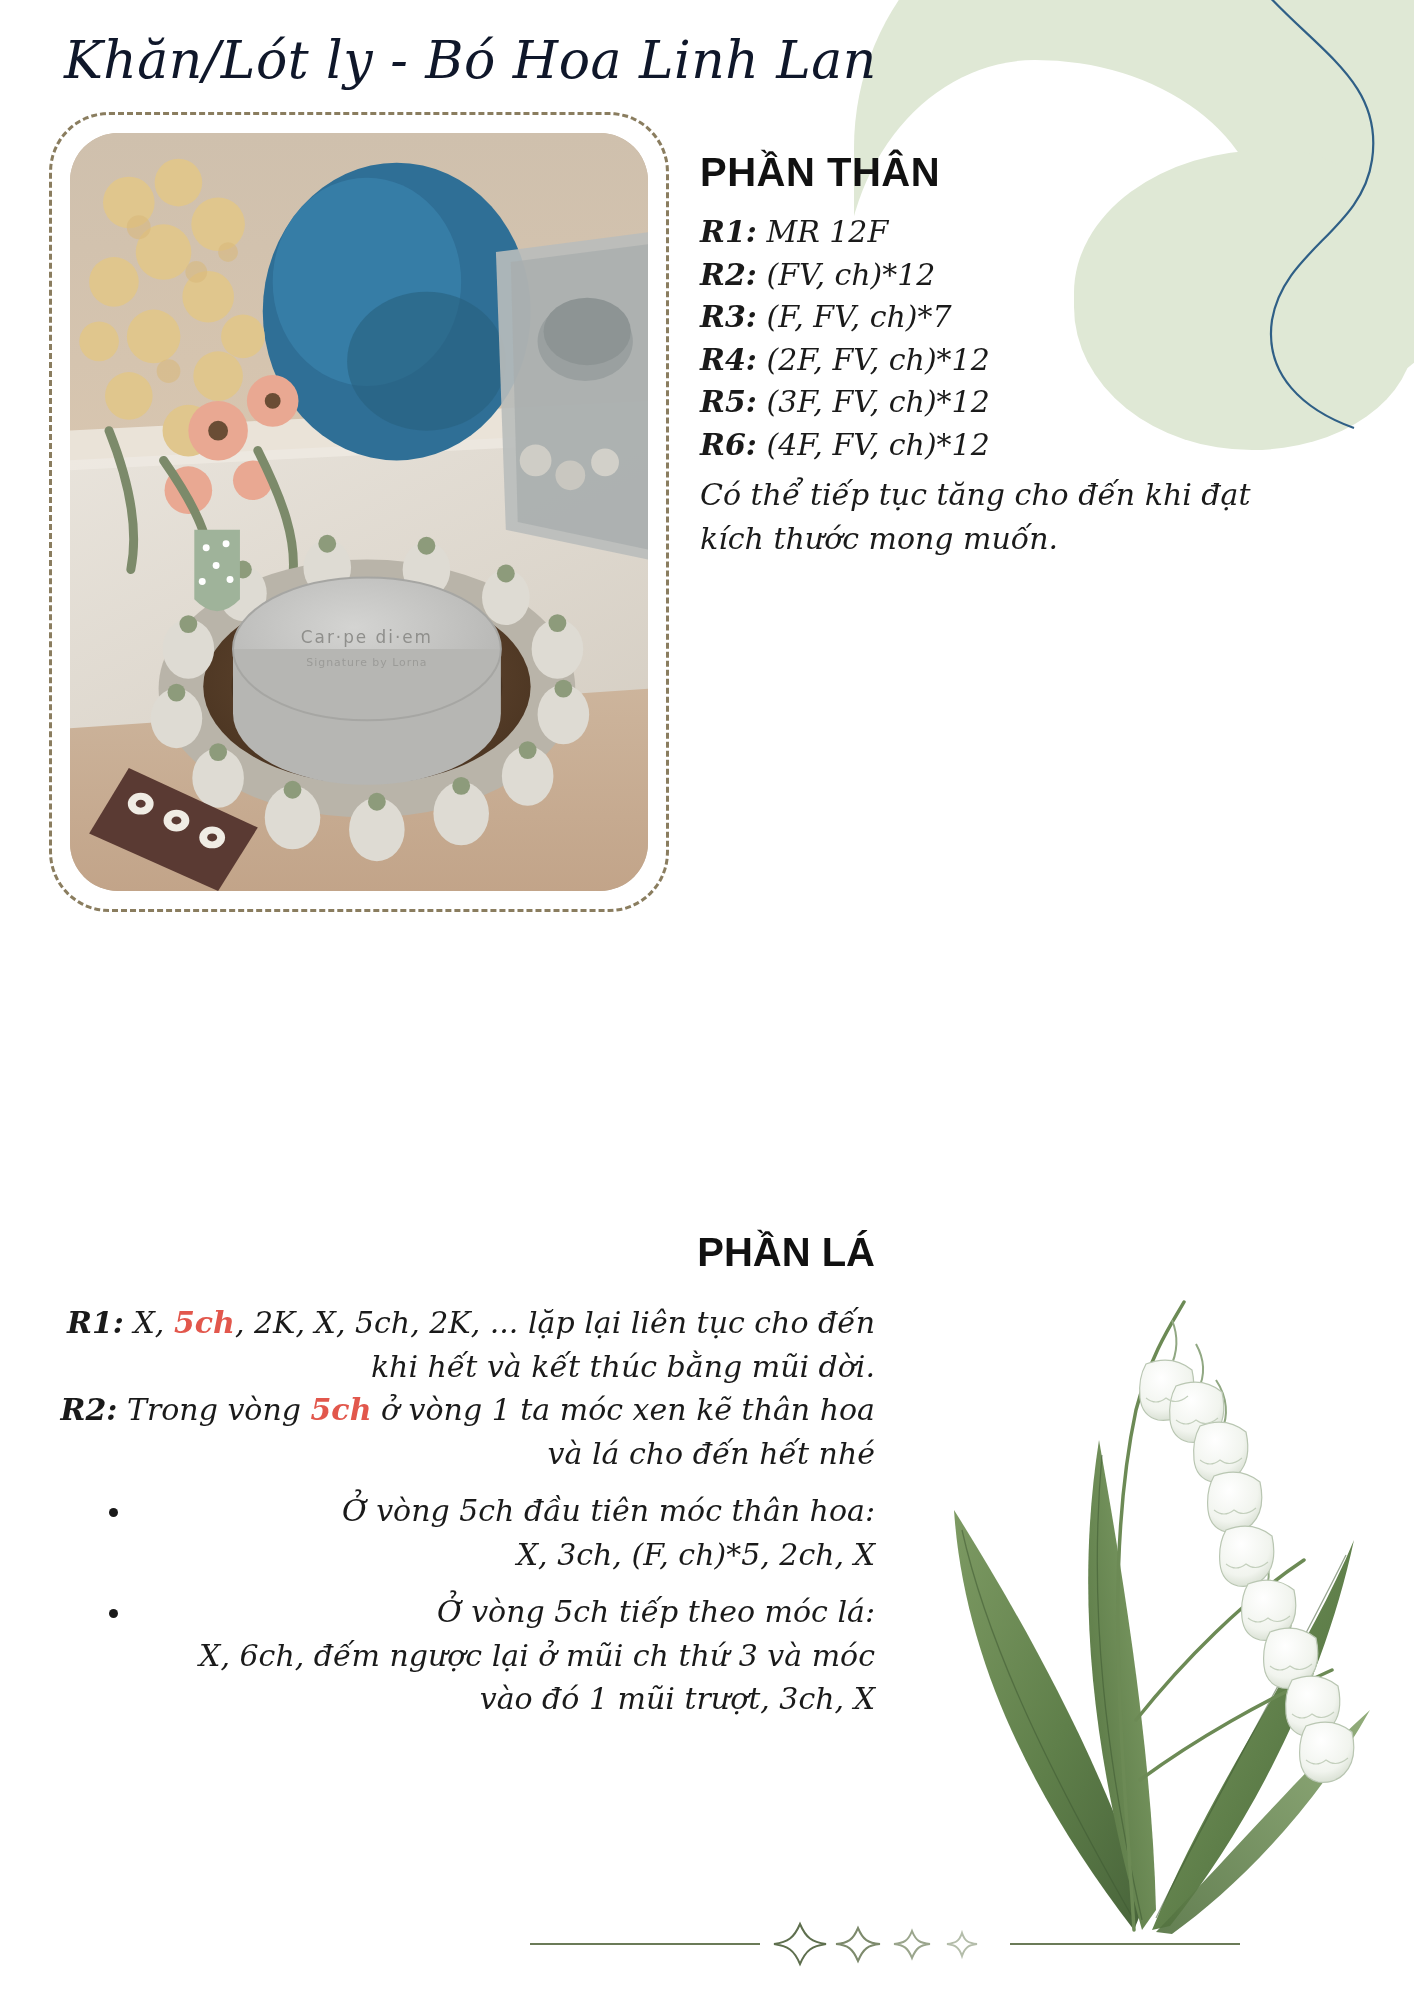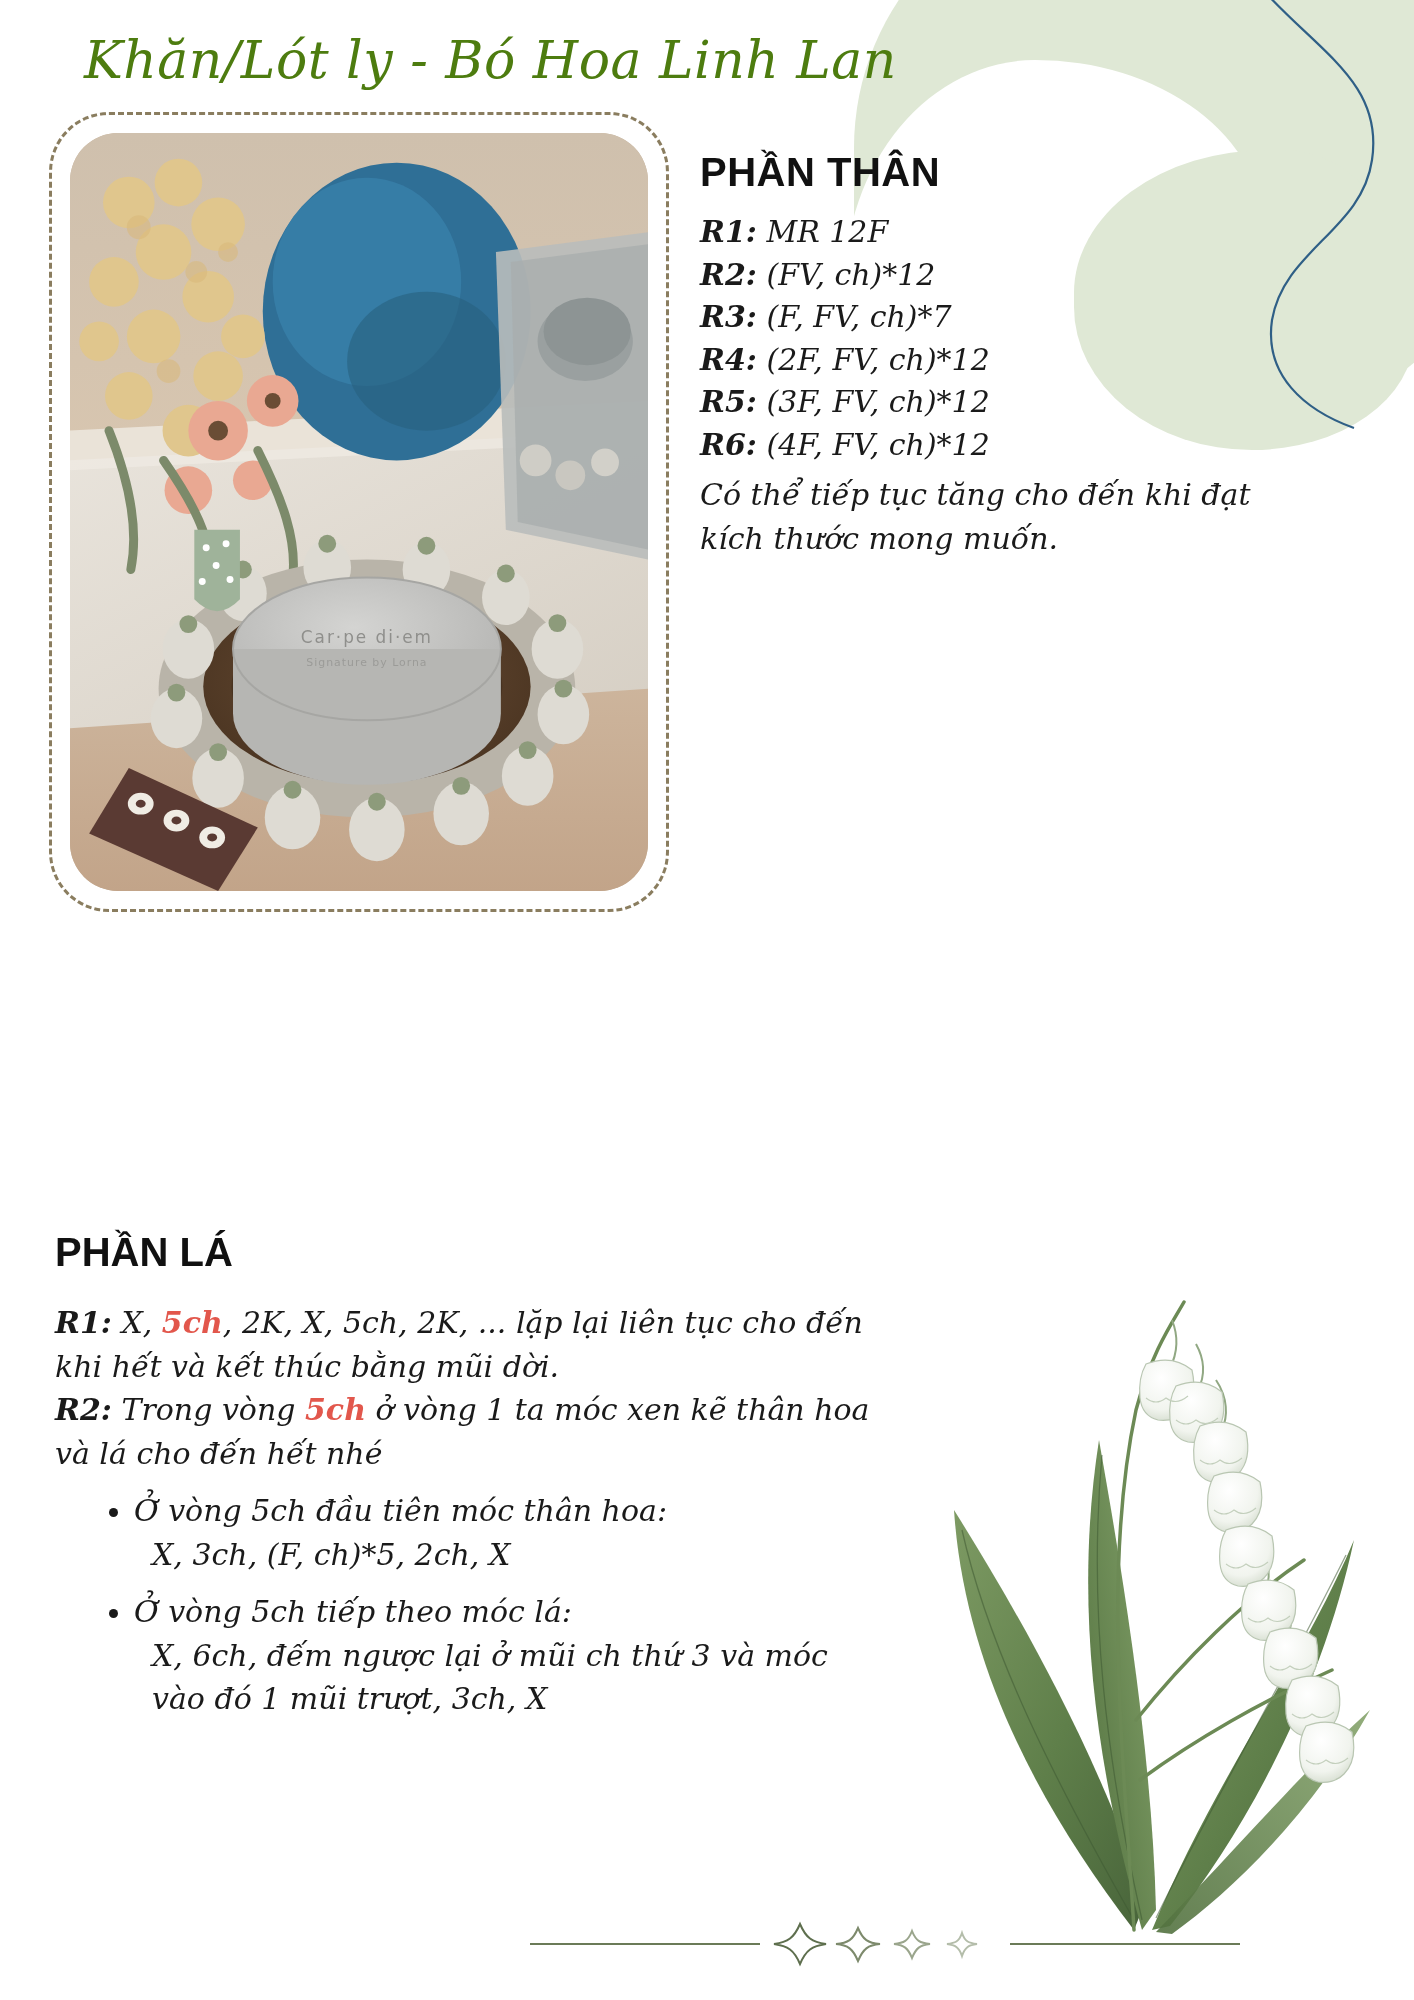--- a/index.html
+++ b/index.html
@@ -51,26 +51,26 @@
     top: -10px;
     right: 0;
     width: 460px;
     height: 440px;
     z-index: 1;
   }
 
   
   .page-title {
     position: absolute;
-    left: 84px;
+    left: 64px;
     top: 30px;
     font-family: "DejaVu Serif", serif;
     font-style: italic;
     font-size: 52px;
-    color: #4d7c0f;
+    color: #0f172a;
     letter-spacing: 0.5px;
     z-index: 5;
     white-space: nowrap;
   }
 
   
   .photo-frame {
     position: absolute;
     left: 49px;
     top: 112px;
@@ -130,20 +130,21 @@
   }
   .para.note { margin-top: 26px; }
 
   
   .section-la {
     position: absolute;
     left: 55px;
     top: 1230px;
     width: 820px;
     z-index: 5;
+    text-align: right;
   }
   .head-la {
     font-family: "Liberation Sans", sans-serif;
     font-weight: bold;
     font-size: 40px;
     color: #111;
     margin: 0 0 26px 0;
   }
   .la-line {
     font-family: "DejaVu Serif", serif;

